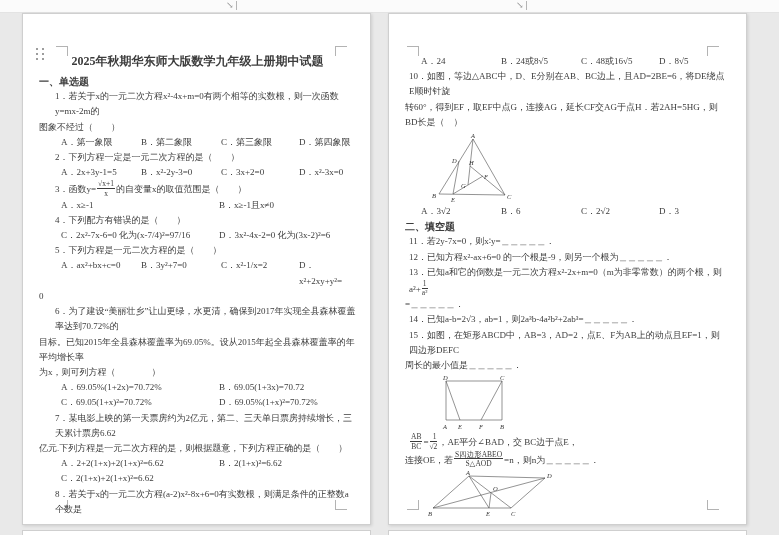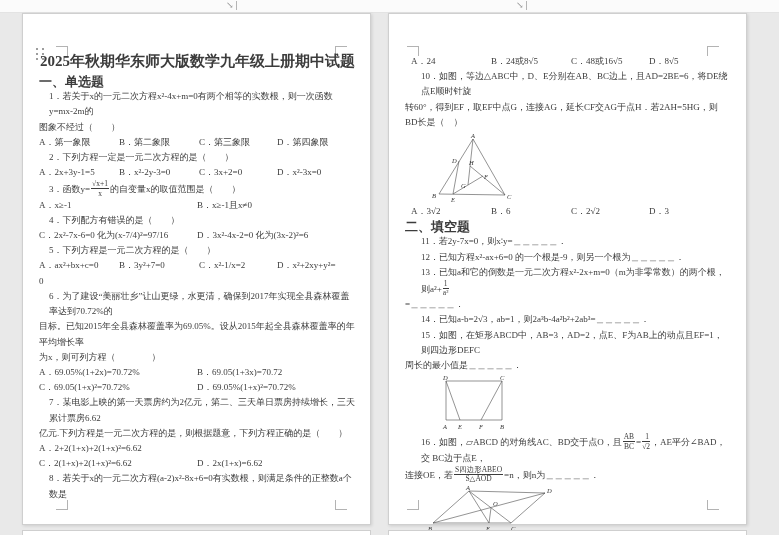--- a/index.html
+++ b/index.html
@@ -19,26 +19,26 @@
   .cm{position:absolute;width:11px;height:9px;}
   .cm.tl{border-top:1px solid #b3b3b3;border-right:1px solid #b3b3b3;}
   .cm.tr{border-top:1px solid #b3b3b3;border-left:1px solid #b3b3b3;}
   .cm.bl{border-bottom:1px solid #b3b3b3;border-right:1px solid #b3b3b3;}
   .cm.br{border-bottom:1px solid #b3b3b3;border-left:1px solid #b3b3b3;}
   .dots{position:absolute;left:13px;top:34px;width:9px;height:14px;display:grid;grid-template-columns:3px 3px;grid-template-rows:3px 3px 3px;gap:2px 3px;}
   .dots i{background:#7d7d7d;width:2px;height:2px;border-radius:50%;}
   .content{position:absolute;left:0;top:0;right:0;font-size:9px;line-height:15.2px;}
   .page1 .content{padding:40px 14px 0 16px;}
   .page2 .content{padding:40px 18px 0 16px;}
-  .title{text-align:center;font-weight:bold;font-size:15px;line-height:14px;margin-bottom:6px;}
-  .sec{font-weight:bold;font-size:13px;}
-  .ln.n{margin-left:10px;}
-  .page2 .ln.n{margin-left:16px;}
-  .opts{display:grid;}
-  .page2 .opts{margin-left:6px;}
+  .title{text-align:center;font-weight:bold;font-size:12px;line-height:14px;margin-bottom:6px;}
+  .sec{font-weight:bold;font-size:10px;}
+  .ln.n{margin-left:16px;}
+  .page2 .ln.n{margin-left:4px;}
+  .opts{display:grid;margin-left:22px;}
+  .page2 .opts{margin-left:16px;}
   .c4{grid-template-columns:80px 80px 78px auto;}
   .c2{grid-template-columns:158px auto;font-family:Liberation Serif, serif;}
   .frac{display:inline-block;vertical-align:-0.45em;text-align:center;line-height:1.05;font-size:7.5px;margin:0 1px;}
   .frac .num{display:block;border-bottom:0.7px solid #3c3c3c;padding:0 1px;text-align:right;}
   .frac .den{display:block;padding-top:0.5px;}
   .fig{display:block;margin:2px 0 2px 26px;}
   .fig.rect{margin-left:33px;}
   .fig.para{margin-left:22px;}
   svg line, svg polygon, svg path{stroke:#4c4c4c;stroke-width:0.6;fill:none;}
   svg text{font-size:6.5px;font-style:italic;fill:#333;font-family:"Liberation Serif","DejaVu Serif",serif;}
@@ -116,24 +116,24 @@
       <span>B．69.05(1+3x)=70.72</span>
     </div>
     <div class="opts c2">
       <span>C．69.05(1+x)²=70.72%</span>
       <span>D．69.05%(1+x)²=70.72%</span>
     </div>
     <div class="ln n">7．某电影上映的第一天票房约为2亿元，第二、三天单日票房持续增长，三天累计票房6.62</div>
     <div class="ln">亿元.下列方程是一元二次方程的是，则根据题意，下列方程正确的是（　　）</div>
     <div class="opts c2">
       <span>A．2+2(1+x)+2(1+x)²=6.62</span>
+      <span>B．2(1+x)²=6.62</span>
     </div>
     <div class="opts c2">
       <span>C．2(1+x)+2(1+x)²=6.62</span>
-      <span>D．2x(1+x)=6.62</span>
     </div>
     <div class="ln n">8．若关于x的一元二次方程(a-2)x²-8x+6=0有实数根，则满足条件的正整数a个数是</div>
 
   </div>
 </div>
 
 <div class="page page2">
   <div class="cm tl" style="left:18px;top:32px;"></div>
   <div class="cm tr" style="left:318px;top:32px;"></div>
   <div class="cm bl" style="left:18px;top:486px;"></div>
@@ -190,21 +190,21 @@
       <line x1="64" y1="6" x2="43" y2="45"></line>
       <text x="5" y="5">D</text>
       <text x="62" y="5">C</text>
       <text x="5" y="54">A</text>
       <text x="20" y="54">E</text>
       <text x="41" y="54">F</text>
       <text x="62" y="54">B</text>
     </svg>
 
     <div class="ln n">
-      <span>16．如图，▱ABCD 的对角线AC、BD交于点O，且</span><span class="frac"><span class="num">AB</span><span class="den">BC</span></span><span>=</span><span class="frac"><span class="num">1</span><span class="den">√2</span></span><span>，AE平分∠BAD，交 BC边于点E，</span>
+      <span class="frac"><span class="num">AB</span><span class="den">BC</span></span><span>=</span><span class="frac"><span class="num">1</span><span class="den">√2</span></span><span>，AE平分∠BAD，交 BC边于点E，</span>
     </div>
     <div class="ln">
       <span>连接OE，若</span><span class="frac"><span class="num">S四边形ABEO</span><span class="den">S△AOD</span></span><span>=n，则n为＿＿＿＿＿．</span>
     </div>
 
     <svg class="fig para" width="128" height="48" viewBox="0 0 128 48">
       <polygon points="42,6 118,8 84,38 6,38"></polygon>
       <line x1="42" y1="6" x2="84" y2="38"></line>
       <line x1="6" y1="38" x2="118" y2="8"></line>
       <line x1="42" y1="6" x2="62" y2="38"></line>

